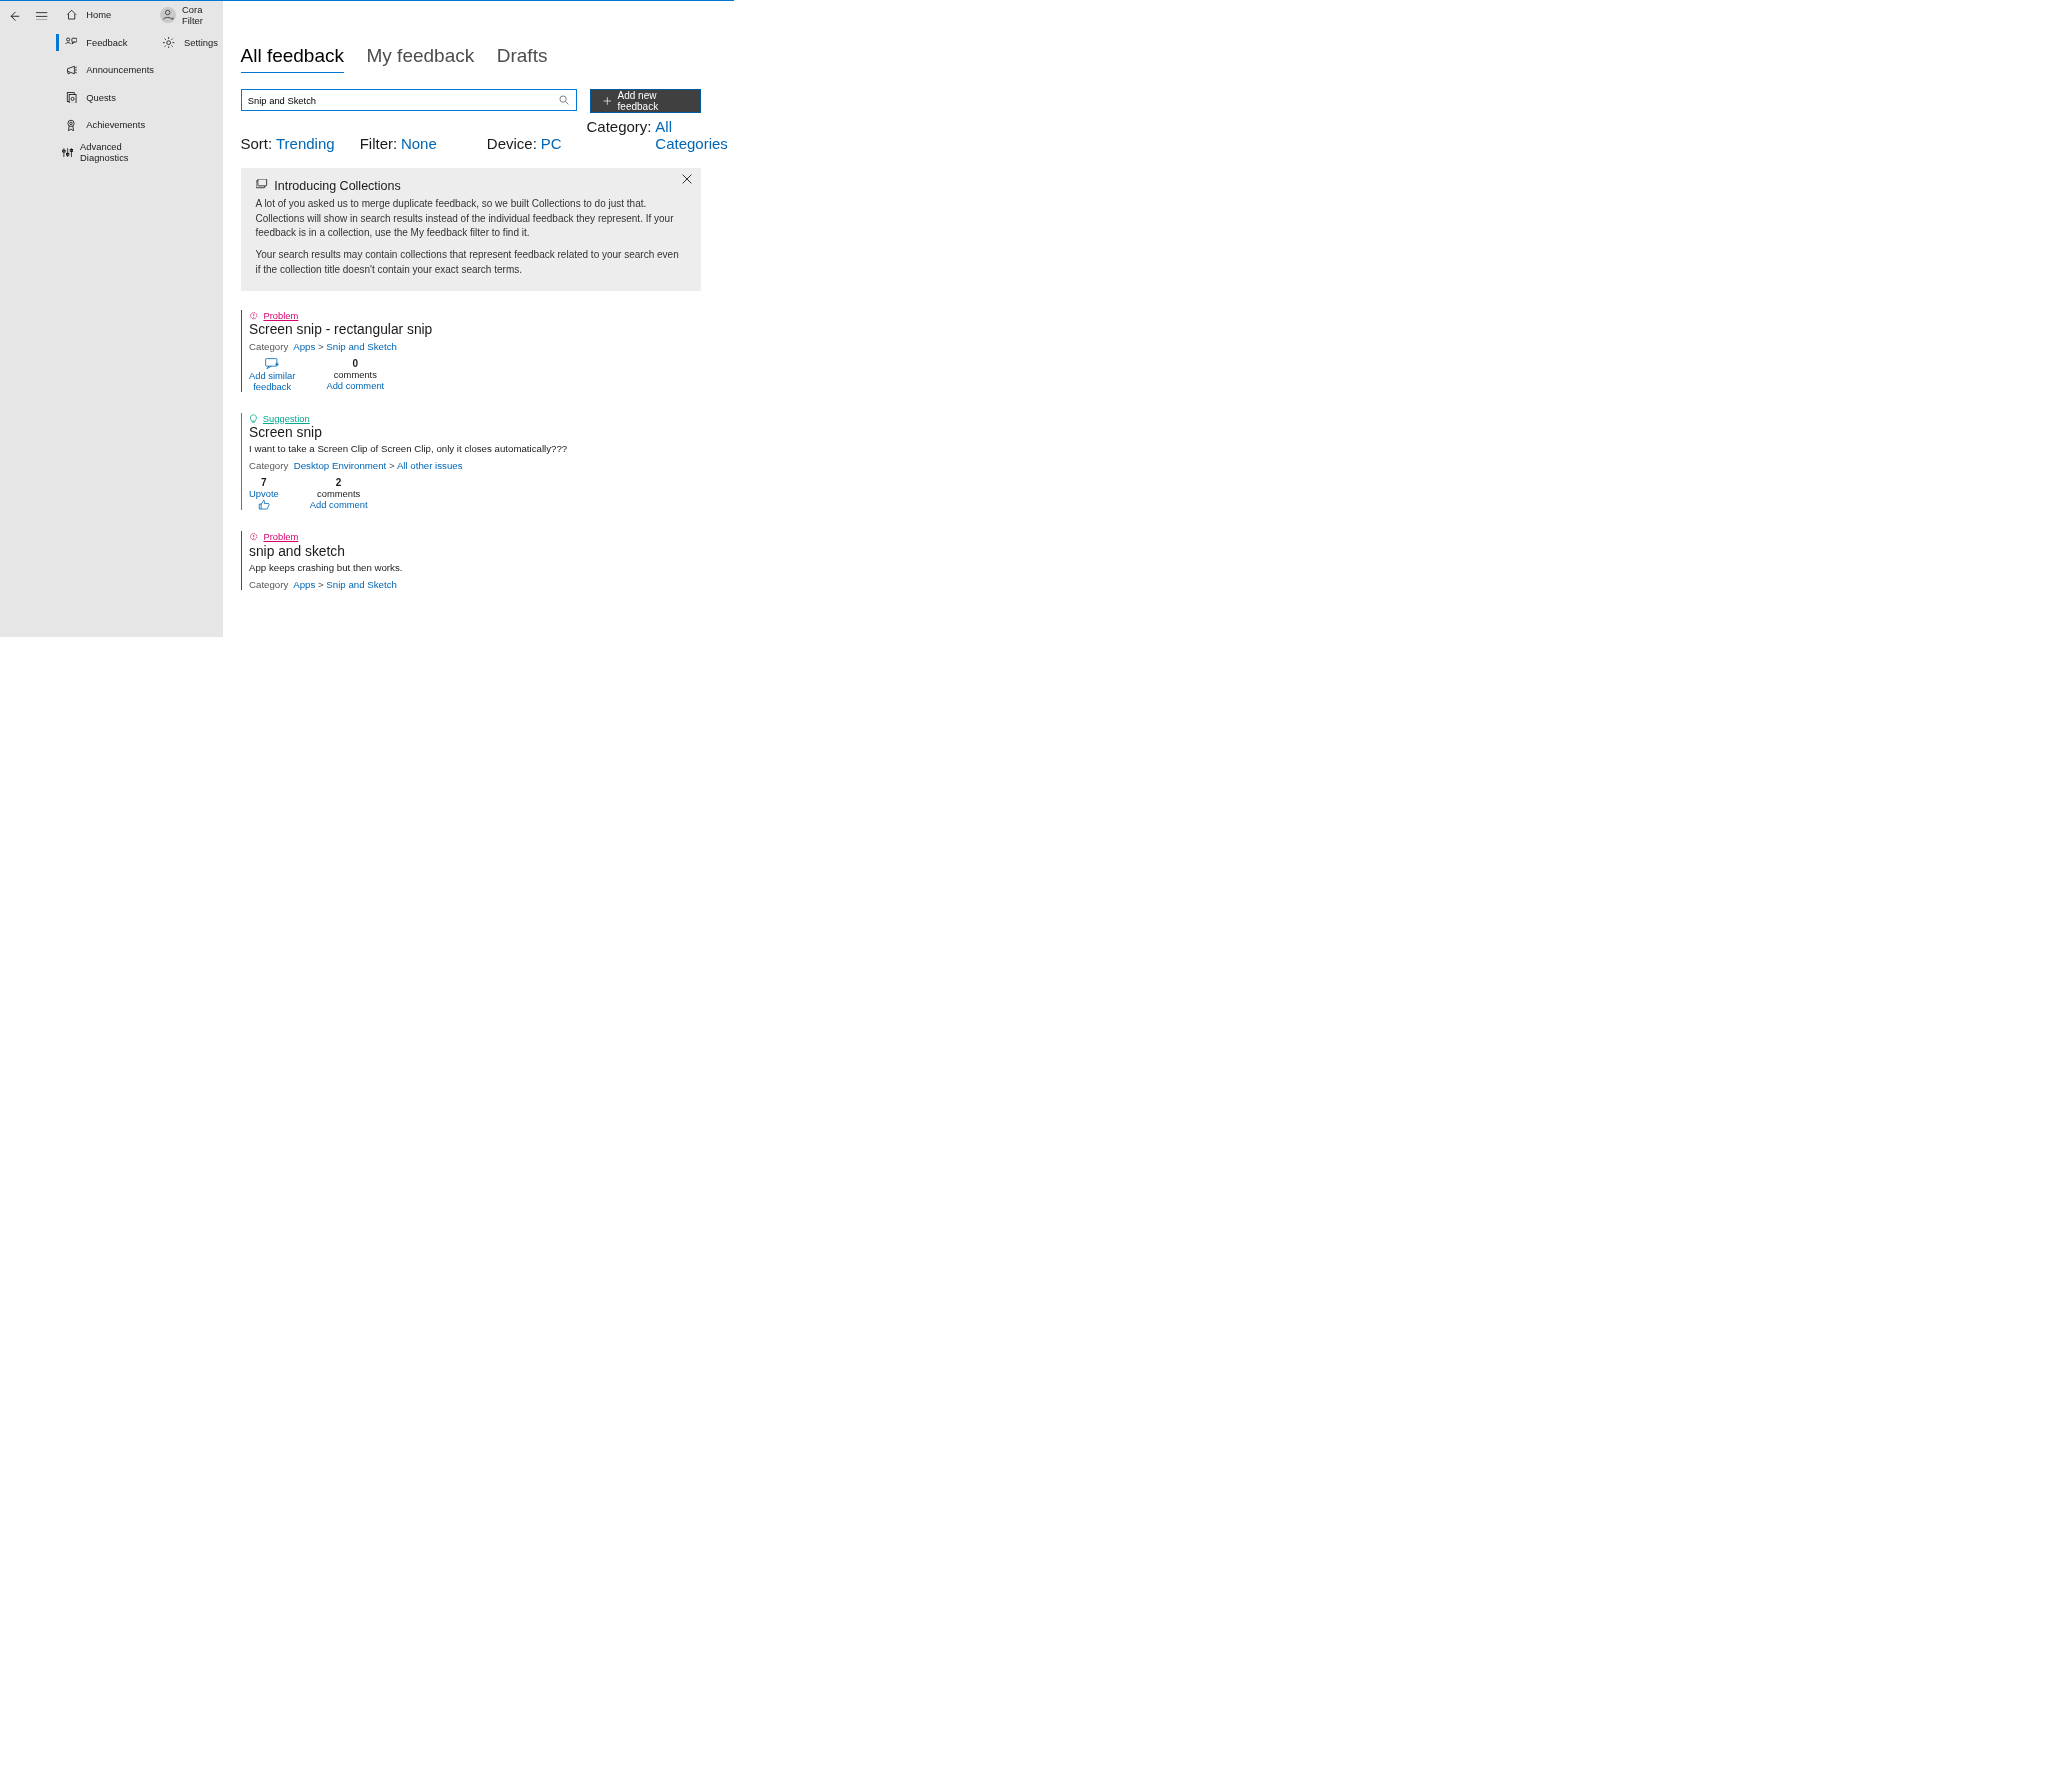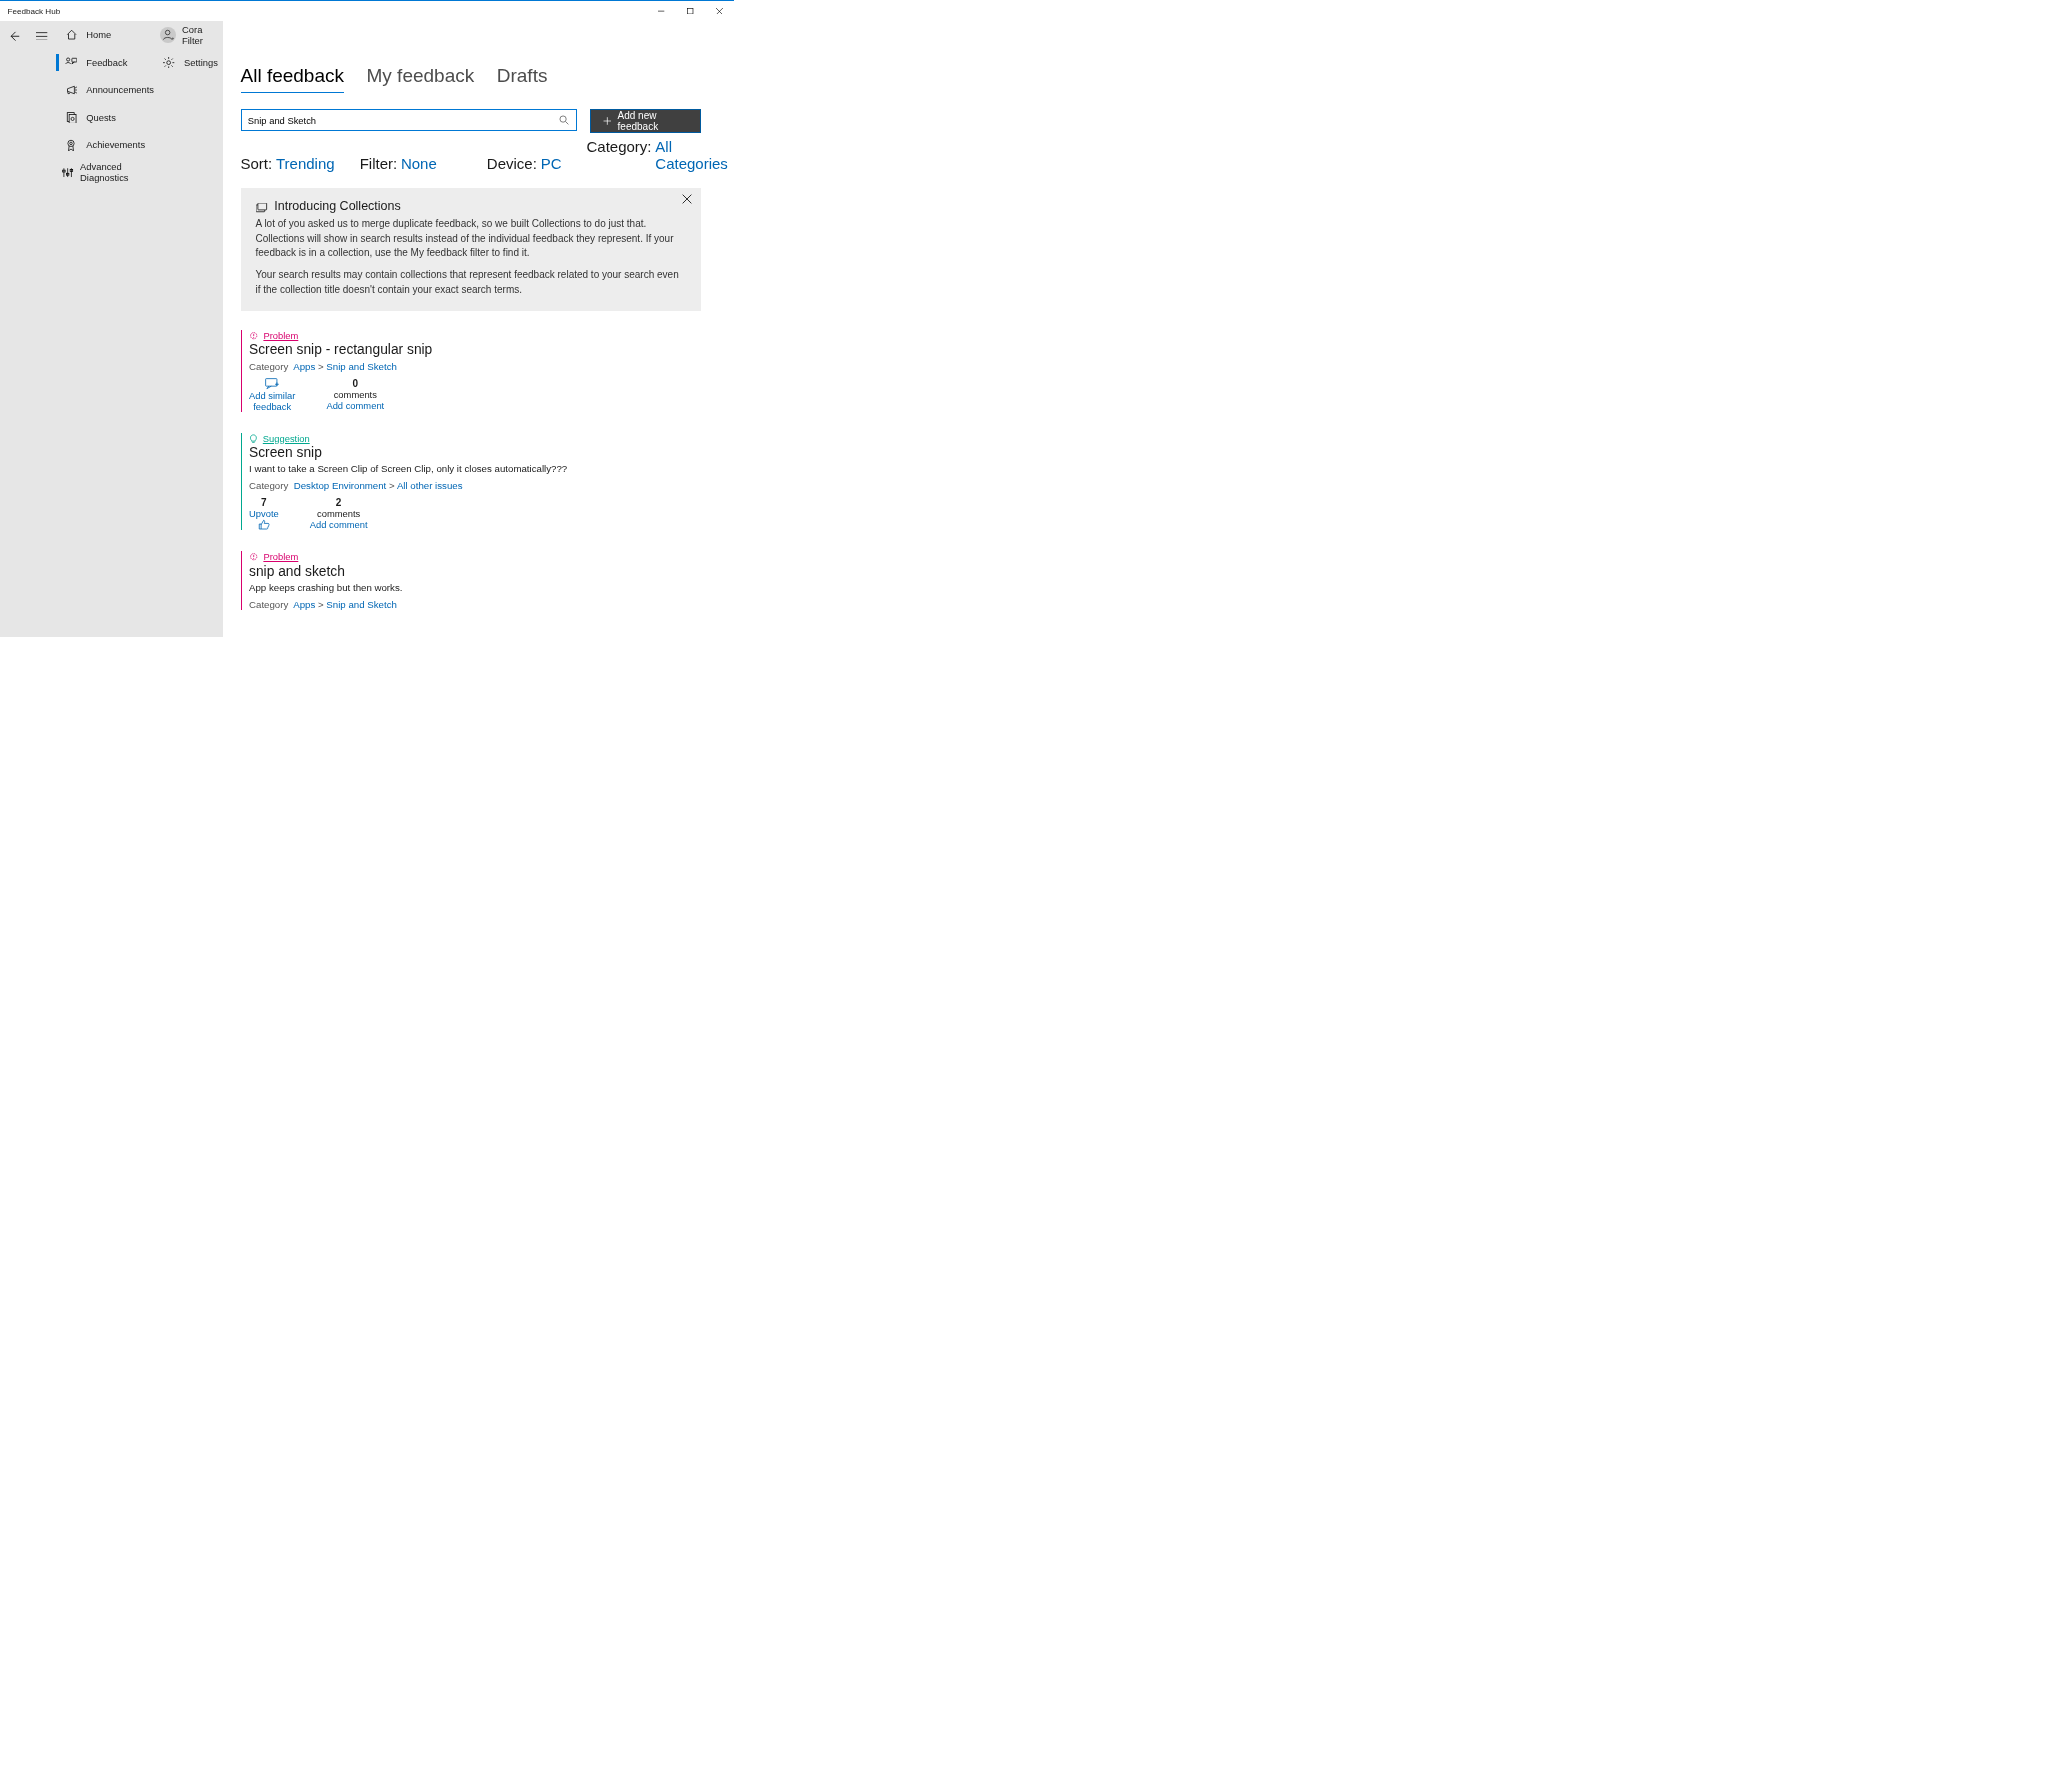--- a/index.html
+++ b/index.html
@@ -26,21 +26,21 @@
 .searchrow { display: flex; gap: 13.8px; margin-top: 16.3px; }
 .searchbox { flex: 0 0 336px; height: 22.5px; border: 1.3px solid #0078d4; display: flex; align-items: center; padding: 0 6.3px; }
 .searchbox input { flex: 1; border: none; outline: none; font-size: 9.4px; background: transparent; }
 .btn-primary { background: #404040; color: #fff; height: 24px; padding: 0 11.3px; display: flex; align-items: center; gap: 6.3px; font-size: 10px; border: 0.6px solid #005a9e; }
 .filterbar { display: flex; gap: 25px; margin-top: 5px; font-size: 15px; align-items: flex-end; }
 .filterbar .pair { display: flex; gap: 3.8px; }
 .filterbar .val { color: #0066b4; }
 .divider { width: 0.6px; height: 12.5px; background: #ccc; }
 .banner { margin-top: 16.3px; background: #ededed; padding: 11.3px 15px 13.8px; position: relative; }
 .banner .close { position: absolute; top: 6.3px; right: 8.8px; }
-.banner .title { font-size: 12.5px; display: flex; align-items: flex-end; gap: 6.3px; }
+.banner .title { font-size: 12.5px; display: flex; align-items: flex-start; gap: 6.3px; }
 .banner p { font-size: 10px; color: #333; margin-top: 3.8px; line-height: 1.45; }
 .feedlist { margin-top: 19px; }
 .card { border-left: 1.9px solid; padding-left: 7.5px; margin-bottom: 21px; }
 .card.problem { border-color: #d8006d; }
 .card.suggestion { border-color: #00a88f; }
 .badge-row { display: flex; align-items: center; gap: 5px; font-size: 9.4px; text-decoration: underline; }
 .badge-row.problem { color: #d8006d; }
 .badge-row.suggestion { color: #00a88f; }
 .card h3 { font-size: 13.8px; font-weight: 400; margin-top: 1.3px; }
 .card .desc { font-size: 9.7px; margin-top: 2.5px; line-height: 1.4; }
@@ -50,40 +50,20 @@
 .actioncol { display: flex; flex-direction: column; align-items: center; font-size: 9.4px; }
 .actioncol .big { font-size: 10px; font-weight: 600; }
 .actioncol .link { color: #0066b4; }
 .link { color: #0066b4; }
 svg { display: block; }
 </style>
 </head>
 <body>
 
 <div class="window">
-  <div class="titlebar">
-    <span class="title">Feedback Hub</span>
-    <span class="spacer"></span>
-    <div class="ctrl">
-      <svg width="6.3" height="6.3" viewBox="0 0 10 10">
-          <line x1="0" y1="5" x2="10" y2="5" stroke="#000" stroke-width="1"></line>
-        </svg>
-    </div>
-    <div class="ctrl">
-      <svg width="6.3" height="6.3" viewBox="0 0 10 10">
-          <rect x="0.5" y="0.5" width="9" height="9" fill="none" stroke="#000" stroke-width="1"></rect>
-        </svg>
-    </div>
-    <div class="ctrl">
-      <svg width="6.9" height="6.9" viewBox="0 0 11 11">
-          <line x1="0" y1="0" x2="11" y2="11" stroke="#000" stroke-width="1"></line>
-          <line x1="11" y1="0" x2="0" y2="11" stroke="#000" stroke-width="1"></line>
-        </svg>
-    </div>
-  </div>
 
   <div class="body">
     <div class="sidebar">
       <div class="topbtn">
         <svg width="12.5" height="12.5" viewBox="0 0 20 20">
             <path d="M12 3 L5 10 L12 17 M5 10 H18" fill="none" stroke="#000" stroke-width="1.3"></path>
           </svg>
       </div>
       <div class="topbtn">
         <svg width="11.3" height="8.8" viewBox="0 0 18 14">

